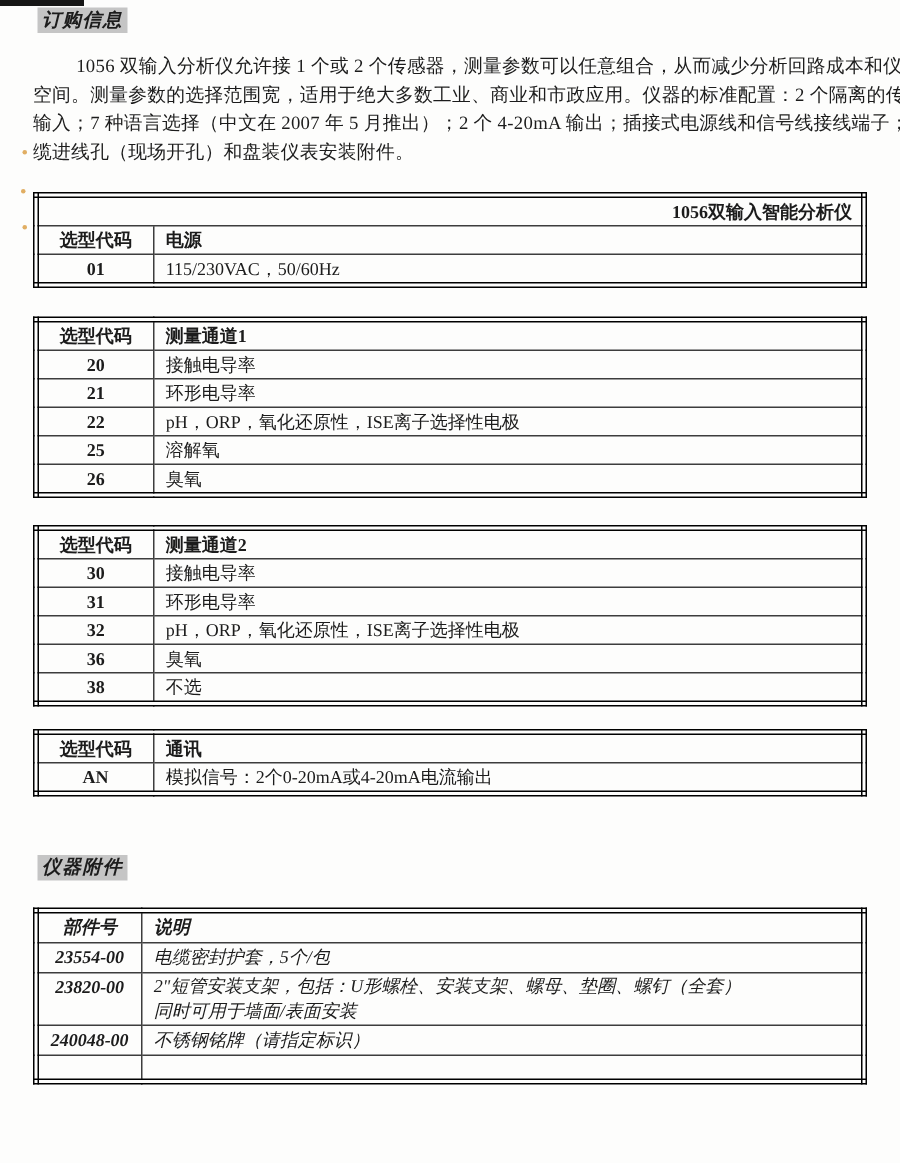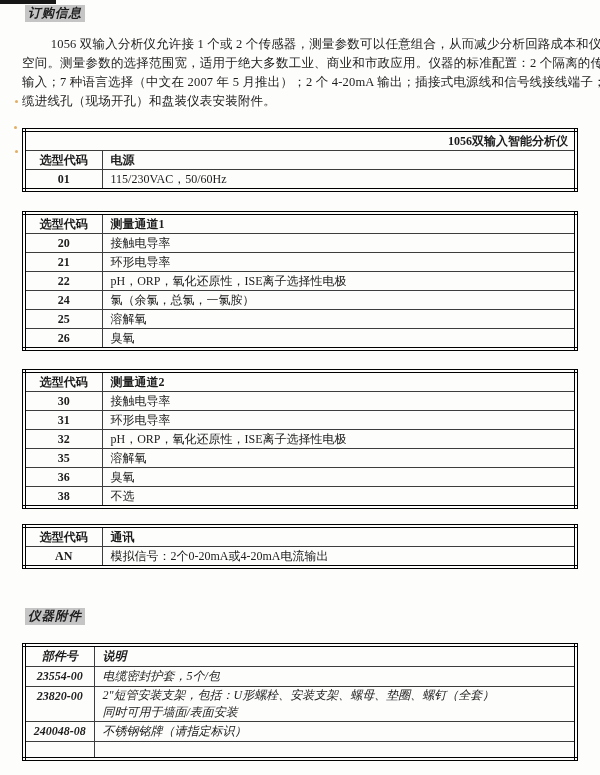--- a/index.html
+++ b/index.html
@@ -133,24 +133,20 @@
     </tr>
     <tr>
       <td class="code">21</td>
       <td class="desc">环形电导率</td>
     </tr>
     <tr>
       <td class="code">22</td>
       <td class="desc">pH，ORP，氧化还原性，ISE离子选择性电极</td>
     </tr>
     <tr>
-      <td class="code">24</td>
-      <td class="desc">氯（余氯，总氯，一氯胺）</td>
-    </tr>
-    <tr>
       <td class="code">25</td>
       <td class="desc">溶解氧</td>
     </tr>
     <tr>
       <td class="code">26</td>
       <td class="desc">臭氧</td>
     </tr>
   </tbody>
     </table>
 
@@ -168,24 +164,20 @@
       <td class="code">30</td>
       <td class="desc">接触电导率</td>
     </tr>
     <tr>
       <td class="code">31</td>
       <td class="desc">环形电导率</td>
     </tr>
     <tr>
       <td class="code">32</td>
       <td class="desc">pH，ORP，氧化还原性，ISE离子选择性电极</td>
-    </tr>
-    <tr>
-      <td class="code">35</td>
-      <td class="desc">溶解氧</td>
     </tr>
     <tr>
       <td class="code">36</td>
       <td class="desc">臭氧</td>
     </tr>
     <tr>
       <td class="code">38</td>
       <td class="desc">不选</td>
     </tr>
   </tbody>
@@ -225,21 +217,21 @@
       <td class="desc">电缆密封护套，5个/包</td>
     </tr>
     <tr>
       <td class="code" style="vertical-align:top;padding-top:2px;">23820-00</td>
       <td class="desc multiline">
         <div>2"短管安装支架，包括：U形螺栓、安装支架、螺母、垫圈、螺钉（全套）</div>
         <div>同时可用于墙面/表面安装</div>
       </td>
     </tr>
     <tr>
-      <td class="code">240048-08</td>
+      <td class="code">240048-00</td>
       <td class="desc">不锈钢铭牌（请指定标识）</td>
     </tr>
     <tr class="empty-row">
       <td class="code"></td>
       <td class="desc"></td>
     </tr>
   </tbody>
     </table>
 
 </div>

